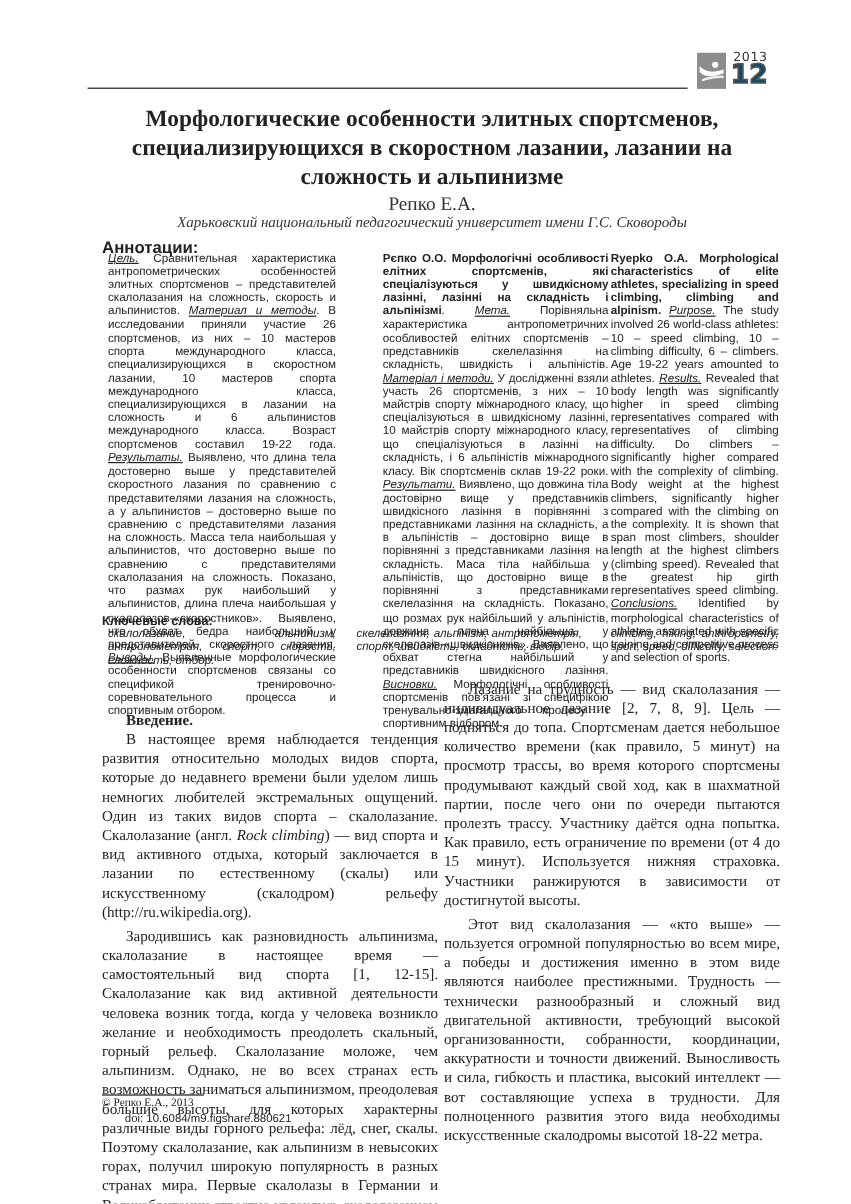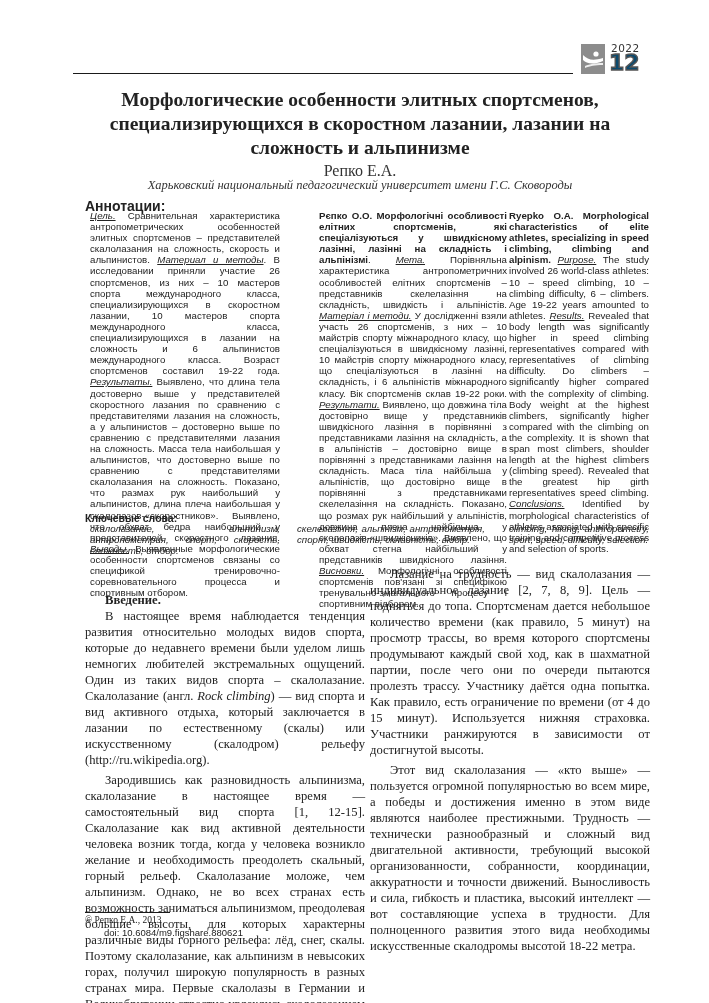--- a/index.html
+++ b/index.html
@@ -52,21 +52,21 @@
 
 <div id="header-rule" class="abs"></div>
 <div id="logo" class="abs">
   <svg width="24" height="30" viewBox="0 0 24 30">
     <rect width="24" height="30" fill="#8c8c8c"></rect>
     <circle cx="15" cy="10" r="2.6" fill="#fff"></circle>
     <path d="M2 11 C 7 16, 12 17, 22 14 L 22 17 C 12 21, 6 20, 2 16 Z" fill="#fff"></path>
     <path d="M4 22 C 9 20, 14 19, 22 19 L 22 21 C 14 21, 9 22, 4 24 Z" fill="#fff" opacity="0.85"></path>
   </svg>
 </div>
-<div id="year" class="abs">2022</div>
+<div id="year" class="abs">2013</div>
 <div id="issue" class="abs">12</div>
 
 <div id="title" class="abs">Морфологические особенности элитных спортсменов, специализирующихся в скоростном лазании, лазании на сложность и альпинизме</div>
 <div id="author" class="abs">Репко Е.А.</div>
 <div id="affil" class="abs">Харьковский национальный педагогический университет имени Г.С. Сковороды</div>
 
 <div id="ann-label" class="abs">Аннотации:</div>
 
 <div id="abs-ru" class="abs abs-col">
   <u>Цель.</u><span> Сравнительная характеристика антропометрических особенностей элитных спортсменов – представителей скалолазания на сложность, скорость и альпинистов. </span><u>Материал и методы</u><span>. В исследовании приняли участие 26 спортсменов, из них – 10 мастеров спорта международного класса, специализирующихся в скоростном лазании, 10 мастеров спорта международного класса, специализирующихся в лазании на сложность и 6 альпинистов международного класса. Возраст спортсменов составил 19-22 года. </span><u>Результаты.</u><span> Выявлено, что длина тела достоверно выше у представителей скоростного лазания  по сравнению с представителями лазания на сложность, а у альпинистов – достоверно выше по сравнению с представителями лазания на сложность. Масса тела наибольшая у альпинистов, что достоверно выше по сравнению с представителями скалолазания на сложность. Показано, что размах рук наибольший у альпинистов, длина плеча наибольшая у скалолазов-«скоростников». Выявлено, что обхват бедра наибольший у представителей скоростного лазания. </span><u>Выводы.</u><span> Выявленные морфологические особенности спортсменов связаны со спецификой тренировочно-соревновательного процесса и спортивным отбором.</span>

